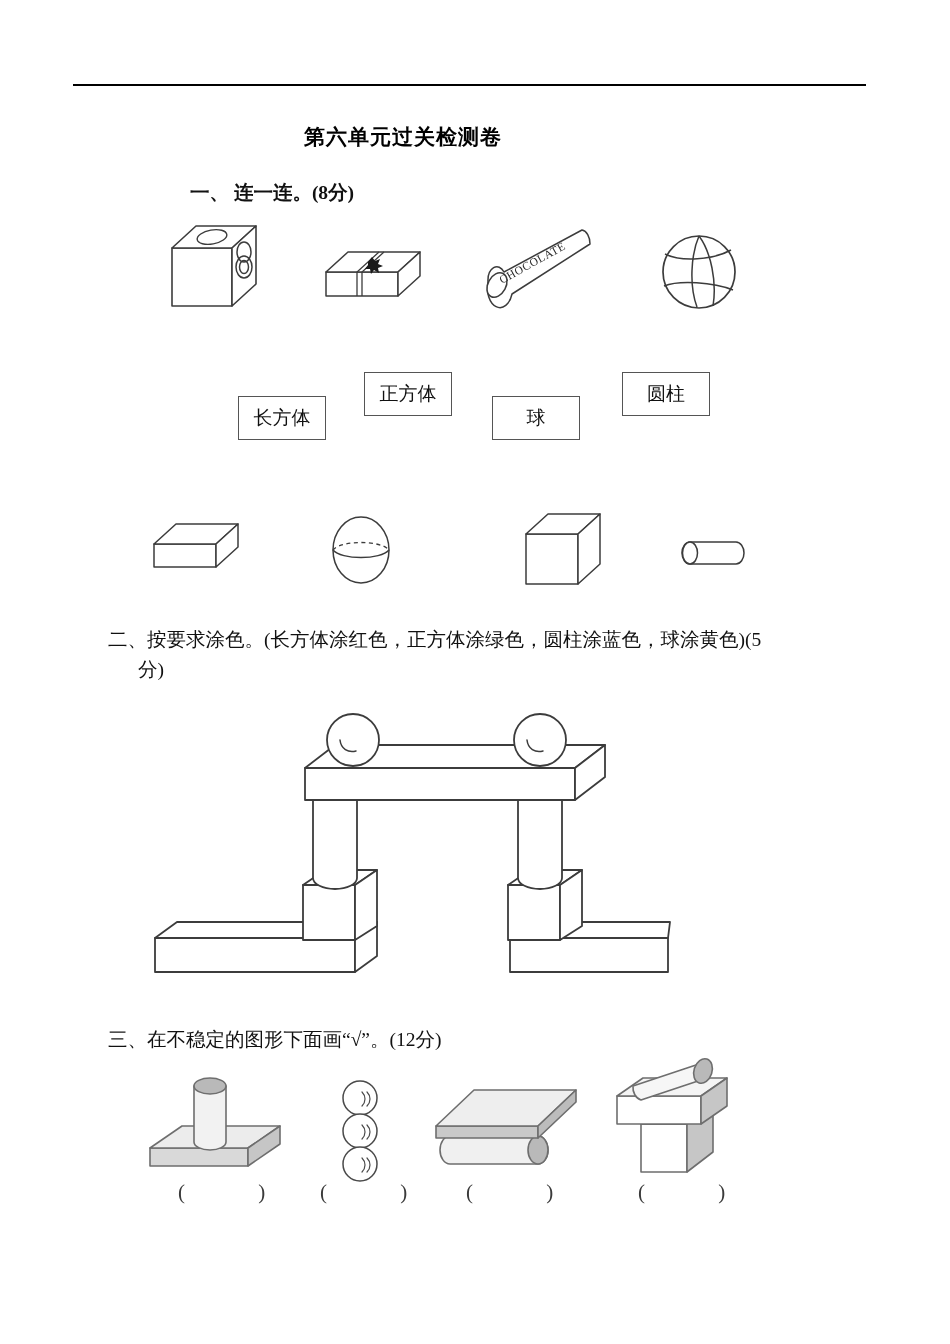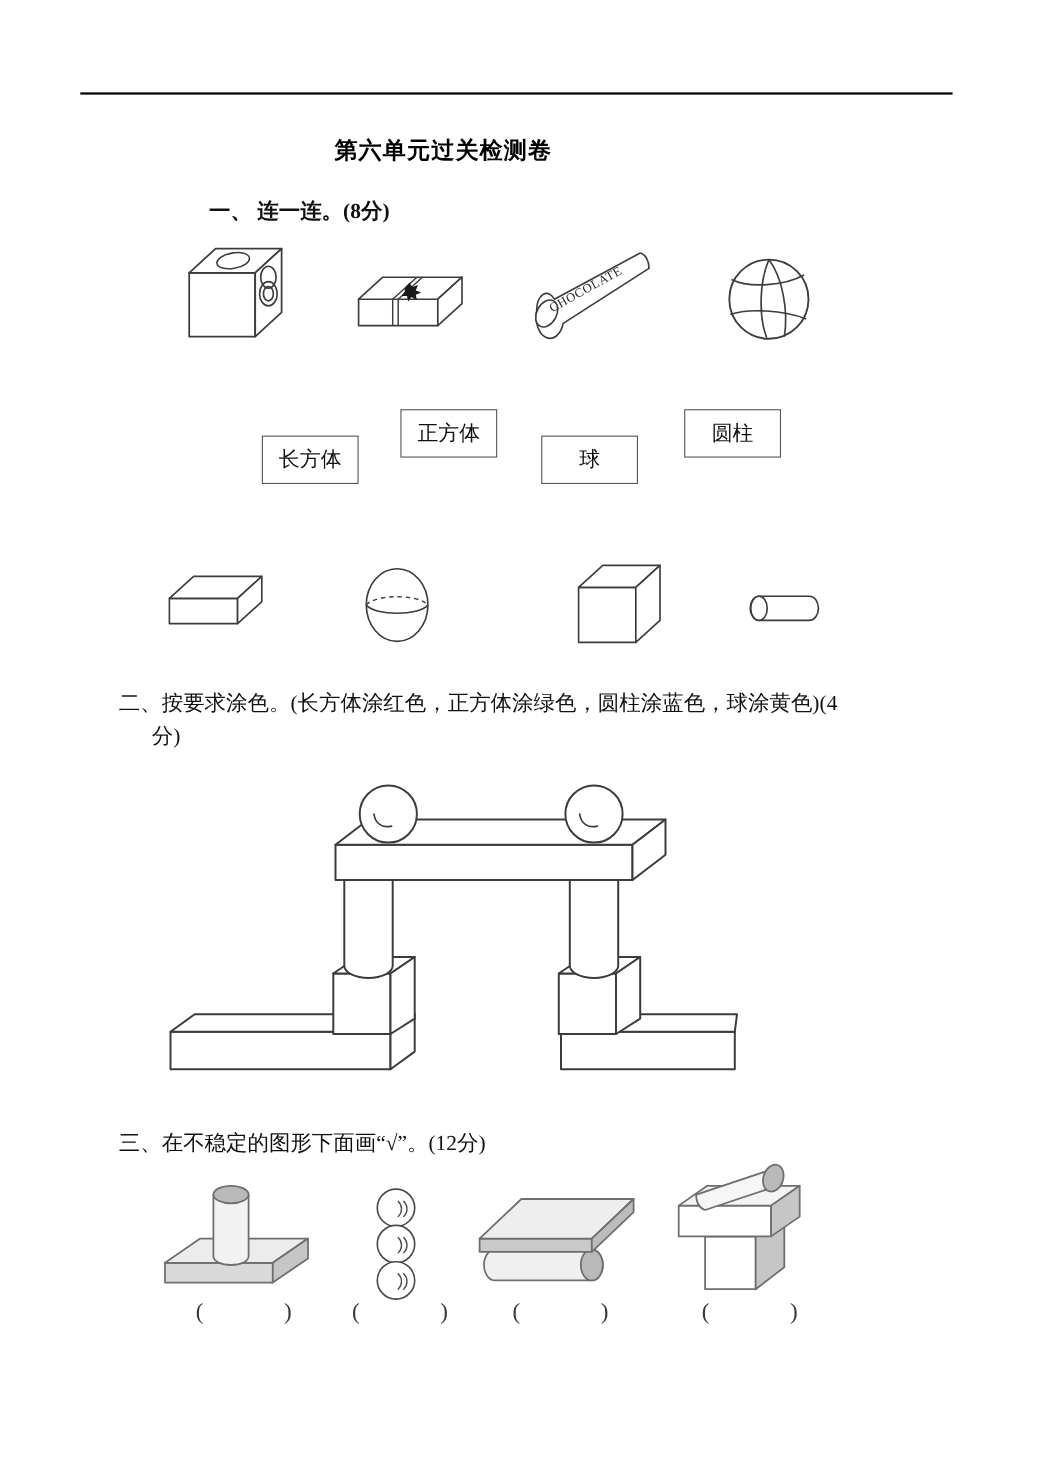--- a/index.html
+++ b/index.html
@@ -179,21 +179,21 @@
   <div class="fig" style="left:680px;top:534px;">
     <svg width="80" height="40" viewBox="0 0 80 40">
       <g fill="#ffffff" stroke="#3c3c3c" stroke-width="1.5" stroke-linejoin="round">
         <path d="M10,8 L56,8 A8,11 0 0 1 56,30 L10,30 A8,11 0 0 1 10,8 Z"></path>
         <ellipse cx="10" cy="19" rx="7.5" ry="11"></ellipse>
       </g>
     </svg>
   </div>
 
   <div class="q-text" id="q2-text">
-    <span>二、按要求涂色。(长方体涂红色，正方体涂绿色，圆柱涂蓝色，球涂黄色)(4</span>
+    <span>二、按要求涂色。(长方体涂红色，正方体涂绿色，圆柱涂蓝色，球涂黄色)(5</span>
     <span class="indent2">分)</span>
   </div>
 
   <div class="fig" style="left:150px;top:700px;">
     <svg width="520" height="300" viewBox="0 0 520 300">
       <g fill="#ffffff" stroke="#3c3c3c" stroke-width="1.8" stroke-linejoin="round" stroke-linecap="round">
 
         <path d="M5,238 L5,272 L205,272 L205,238 Z"></path>
         <path d="M5,238 L27,222 L227,222 L205,238 Z"></path>
         <path d="M205,238 L227,222 L227,256 L205,272 Z"></path>

